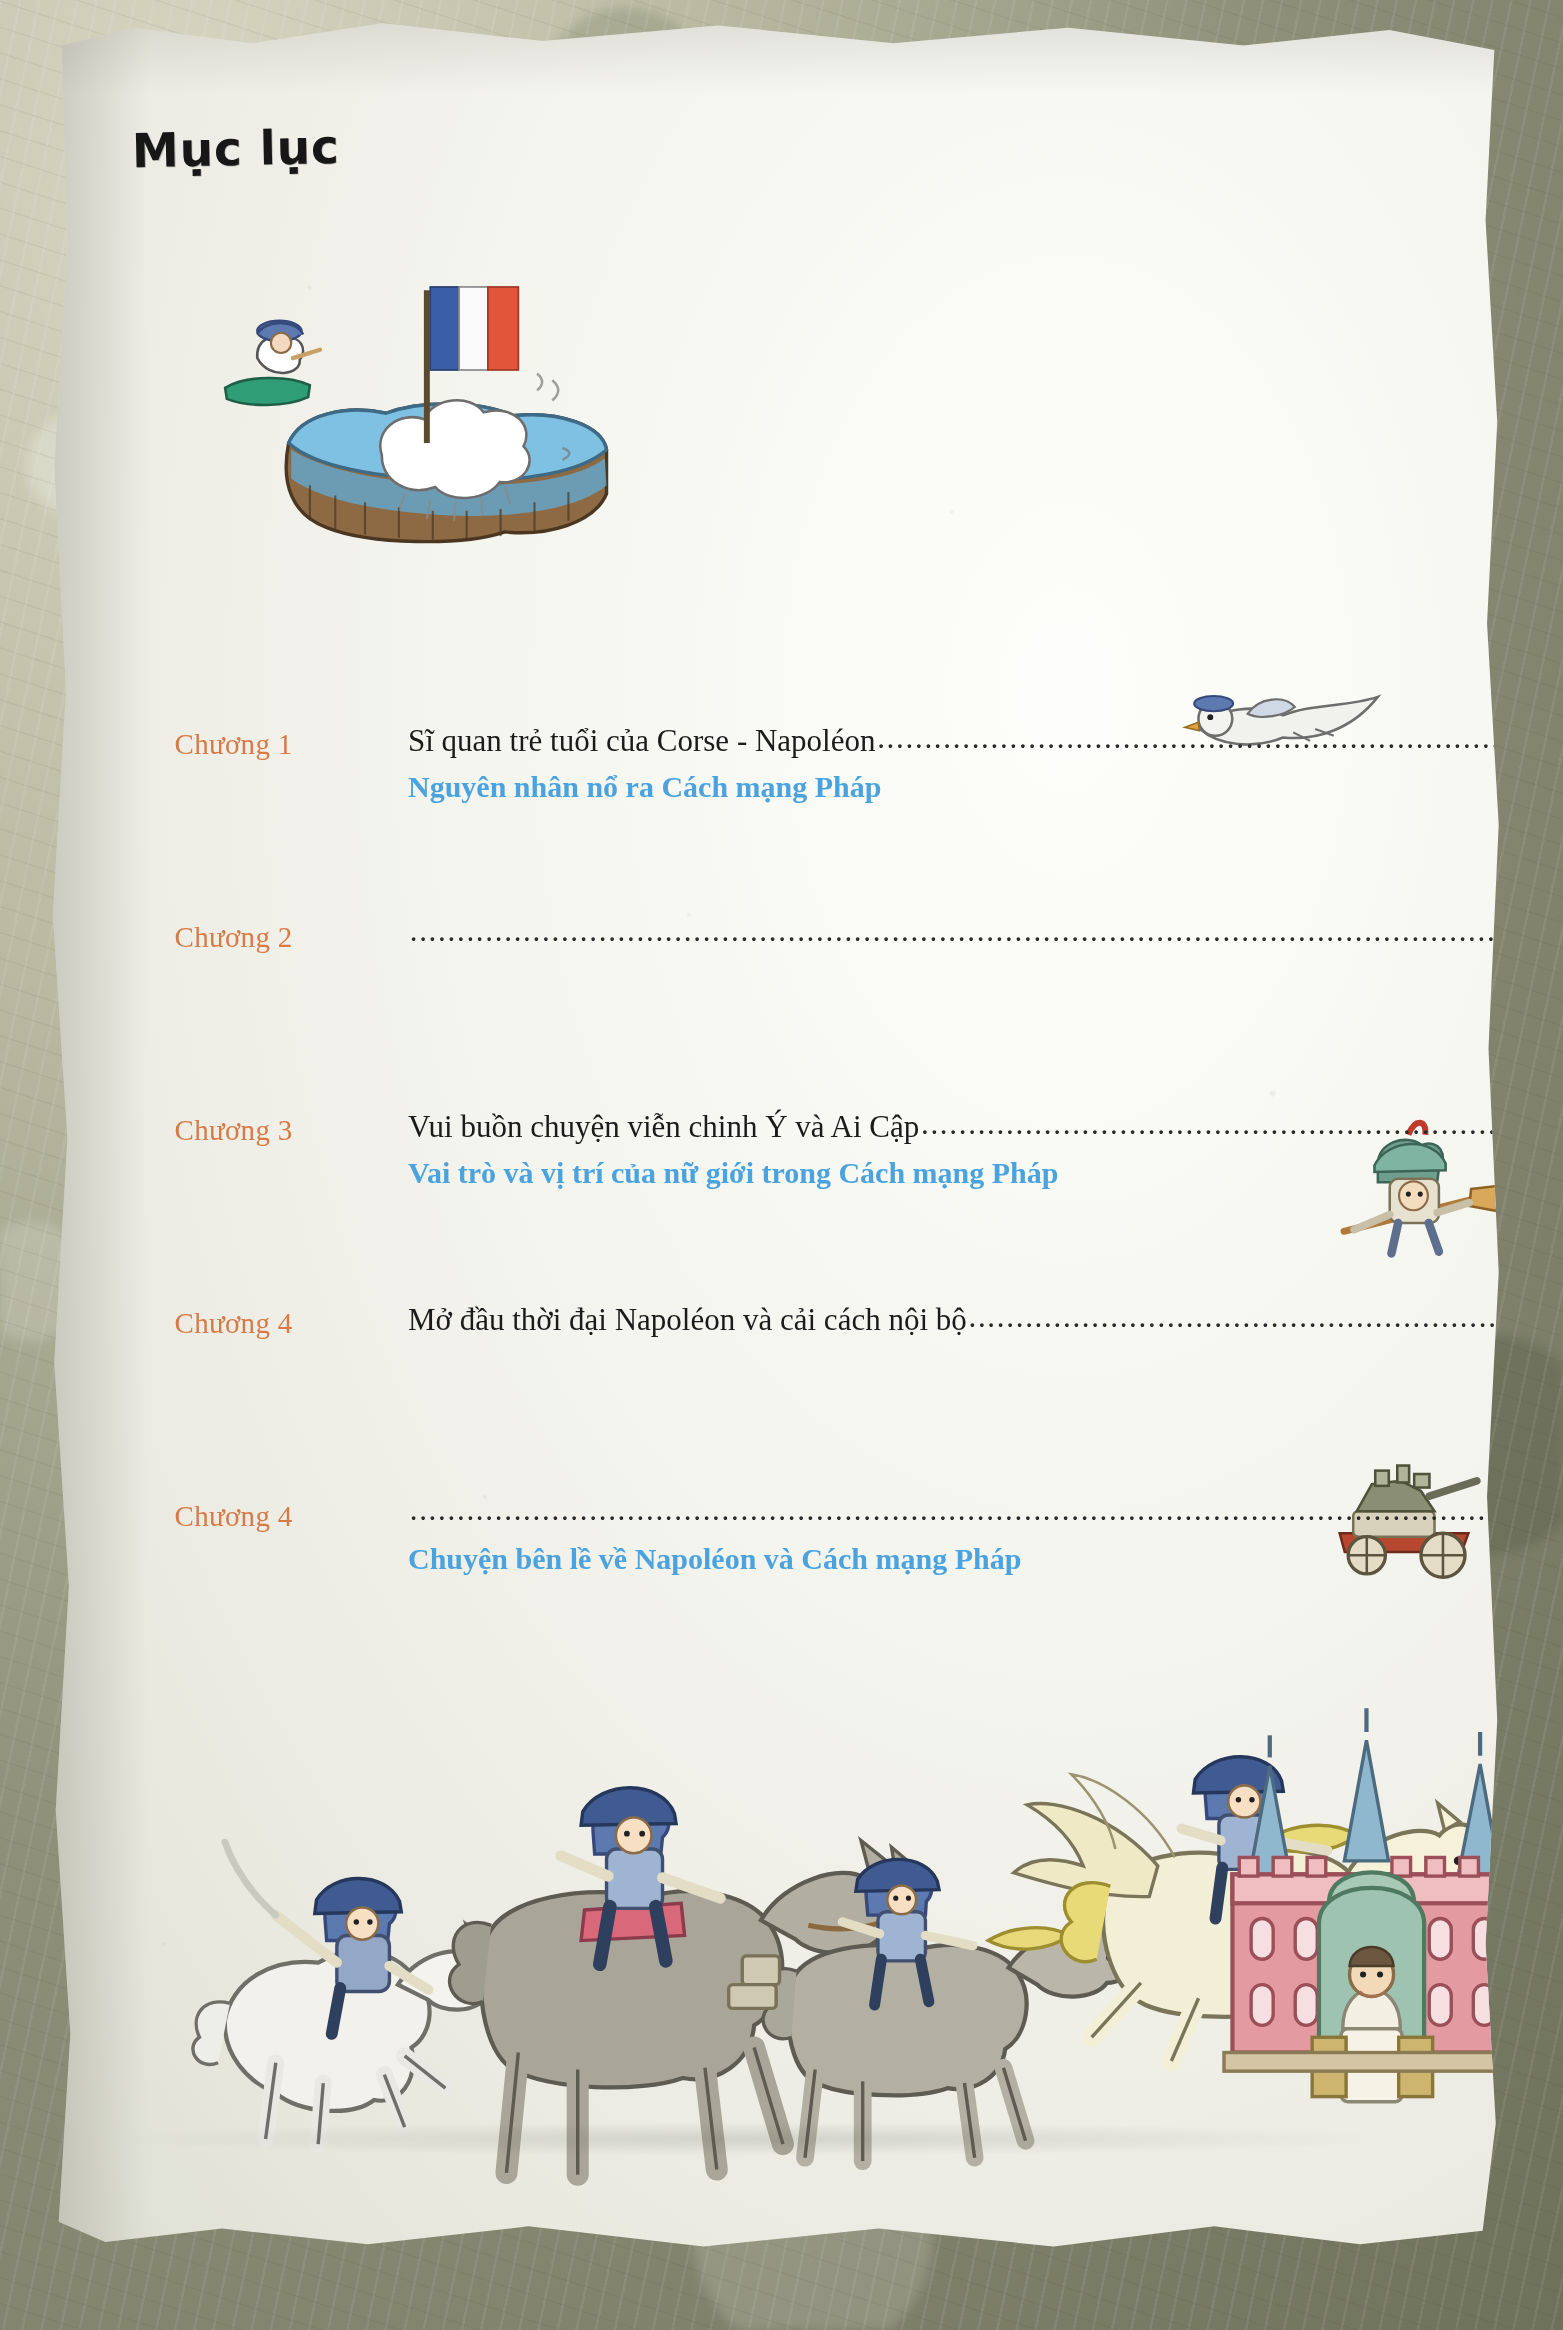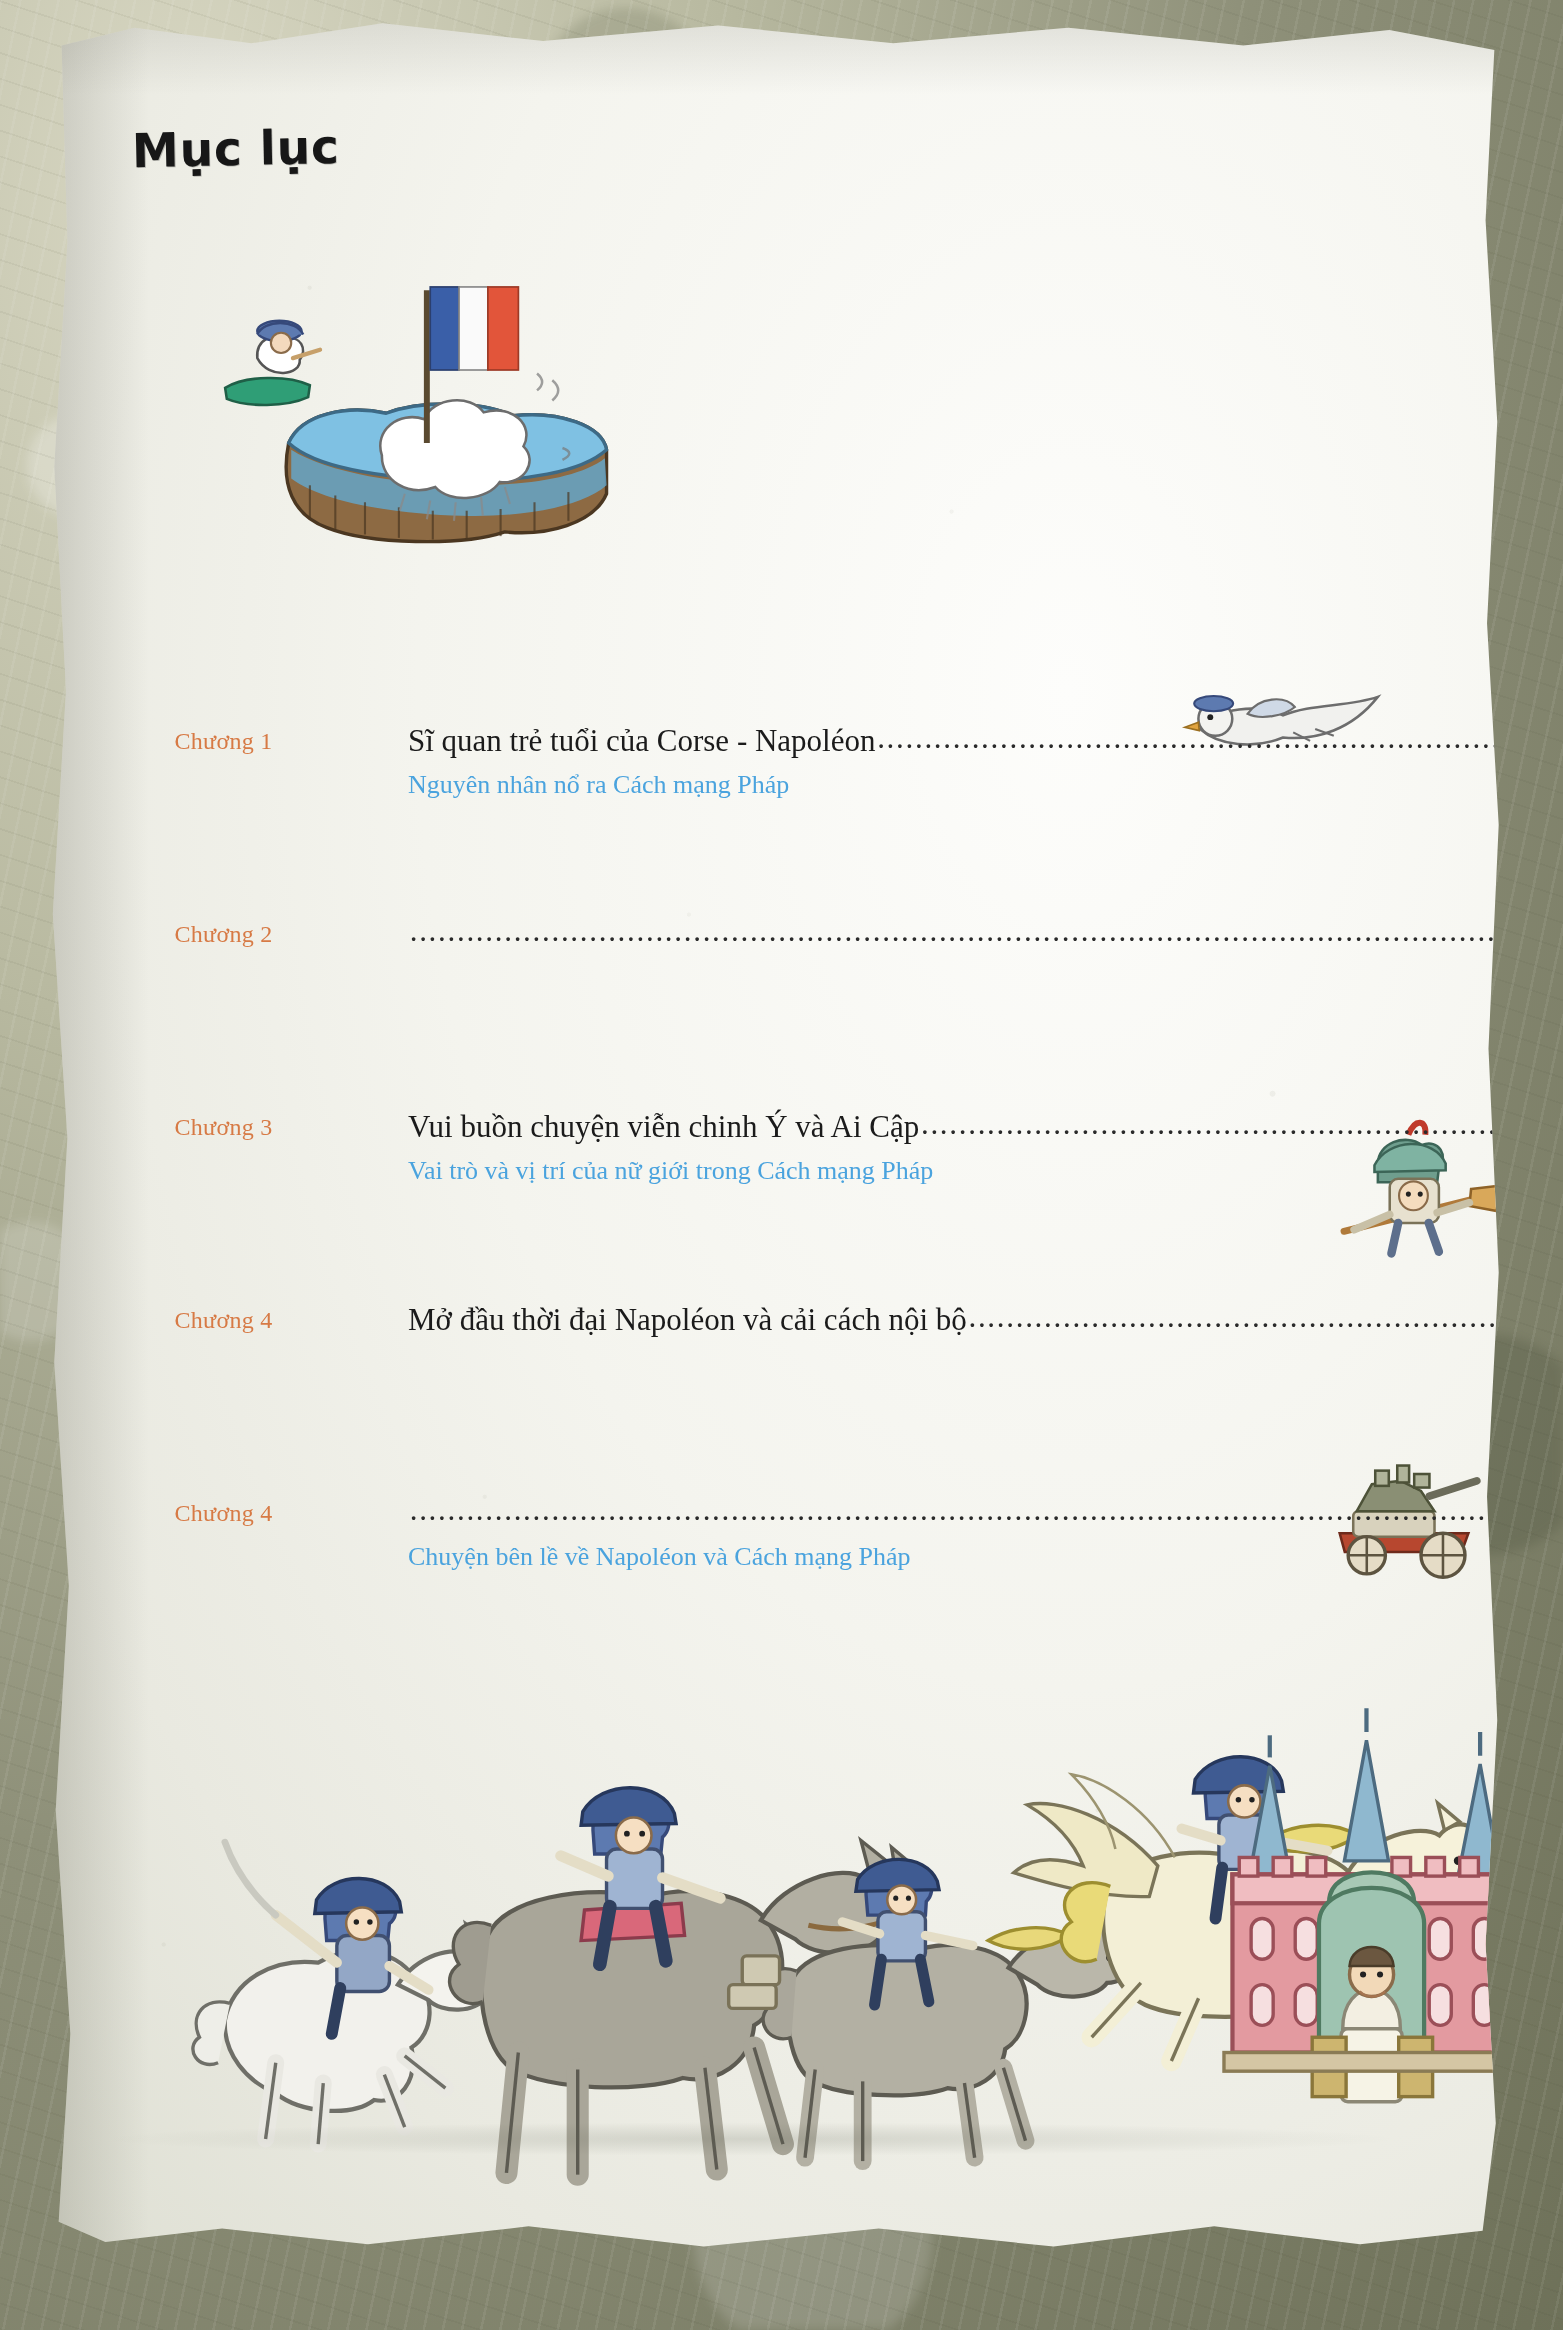--- a/index.html
+++ b/index.html
@@ -121,21 +121,21 @@
     position: relative;
     margin-bottom: 100px;
     height: 93px;
   }
   .chapter-label {
     position: absolute;
     left: 8.5px;
     top: 5.1px;
     width: 178px;
     font-family: "Liberation Serif", serif;
-    font-size: 24px;
+    font-size: 29px;
     color: #d77a45;
     letter-spacing: 0.3px;
   }
   .line-main {
     position: absolute;
     left: 242px;
     right: 0;
     top: 0;
     display: flex;
     align-items: flex-start;
@@ -156,23 +156,24 @@
   }
   .page-num {
     flex: 0 0 auto;
     font-size: 31px;
     color: #1b1b1b;
   }
   .line-sub {
     position: absolute;
     left: 242px;
     top: 47px;
-    font-size: 26px;
+    font-size: 30px;
     color: #4aa3de;
     white-space: nowrap;
+    font-weight: bold;
   }
 
   
   .ill { position: absolute; pointer-events: none; }
 
   
   #ill-island { left: 161px; top: 212px; width: 475px; height: 356px; }
   
   #ill-bird { left: 1119px; top: 644px; width: 229px; height: 110px; }
   

